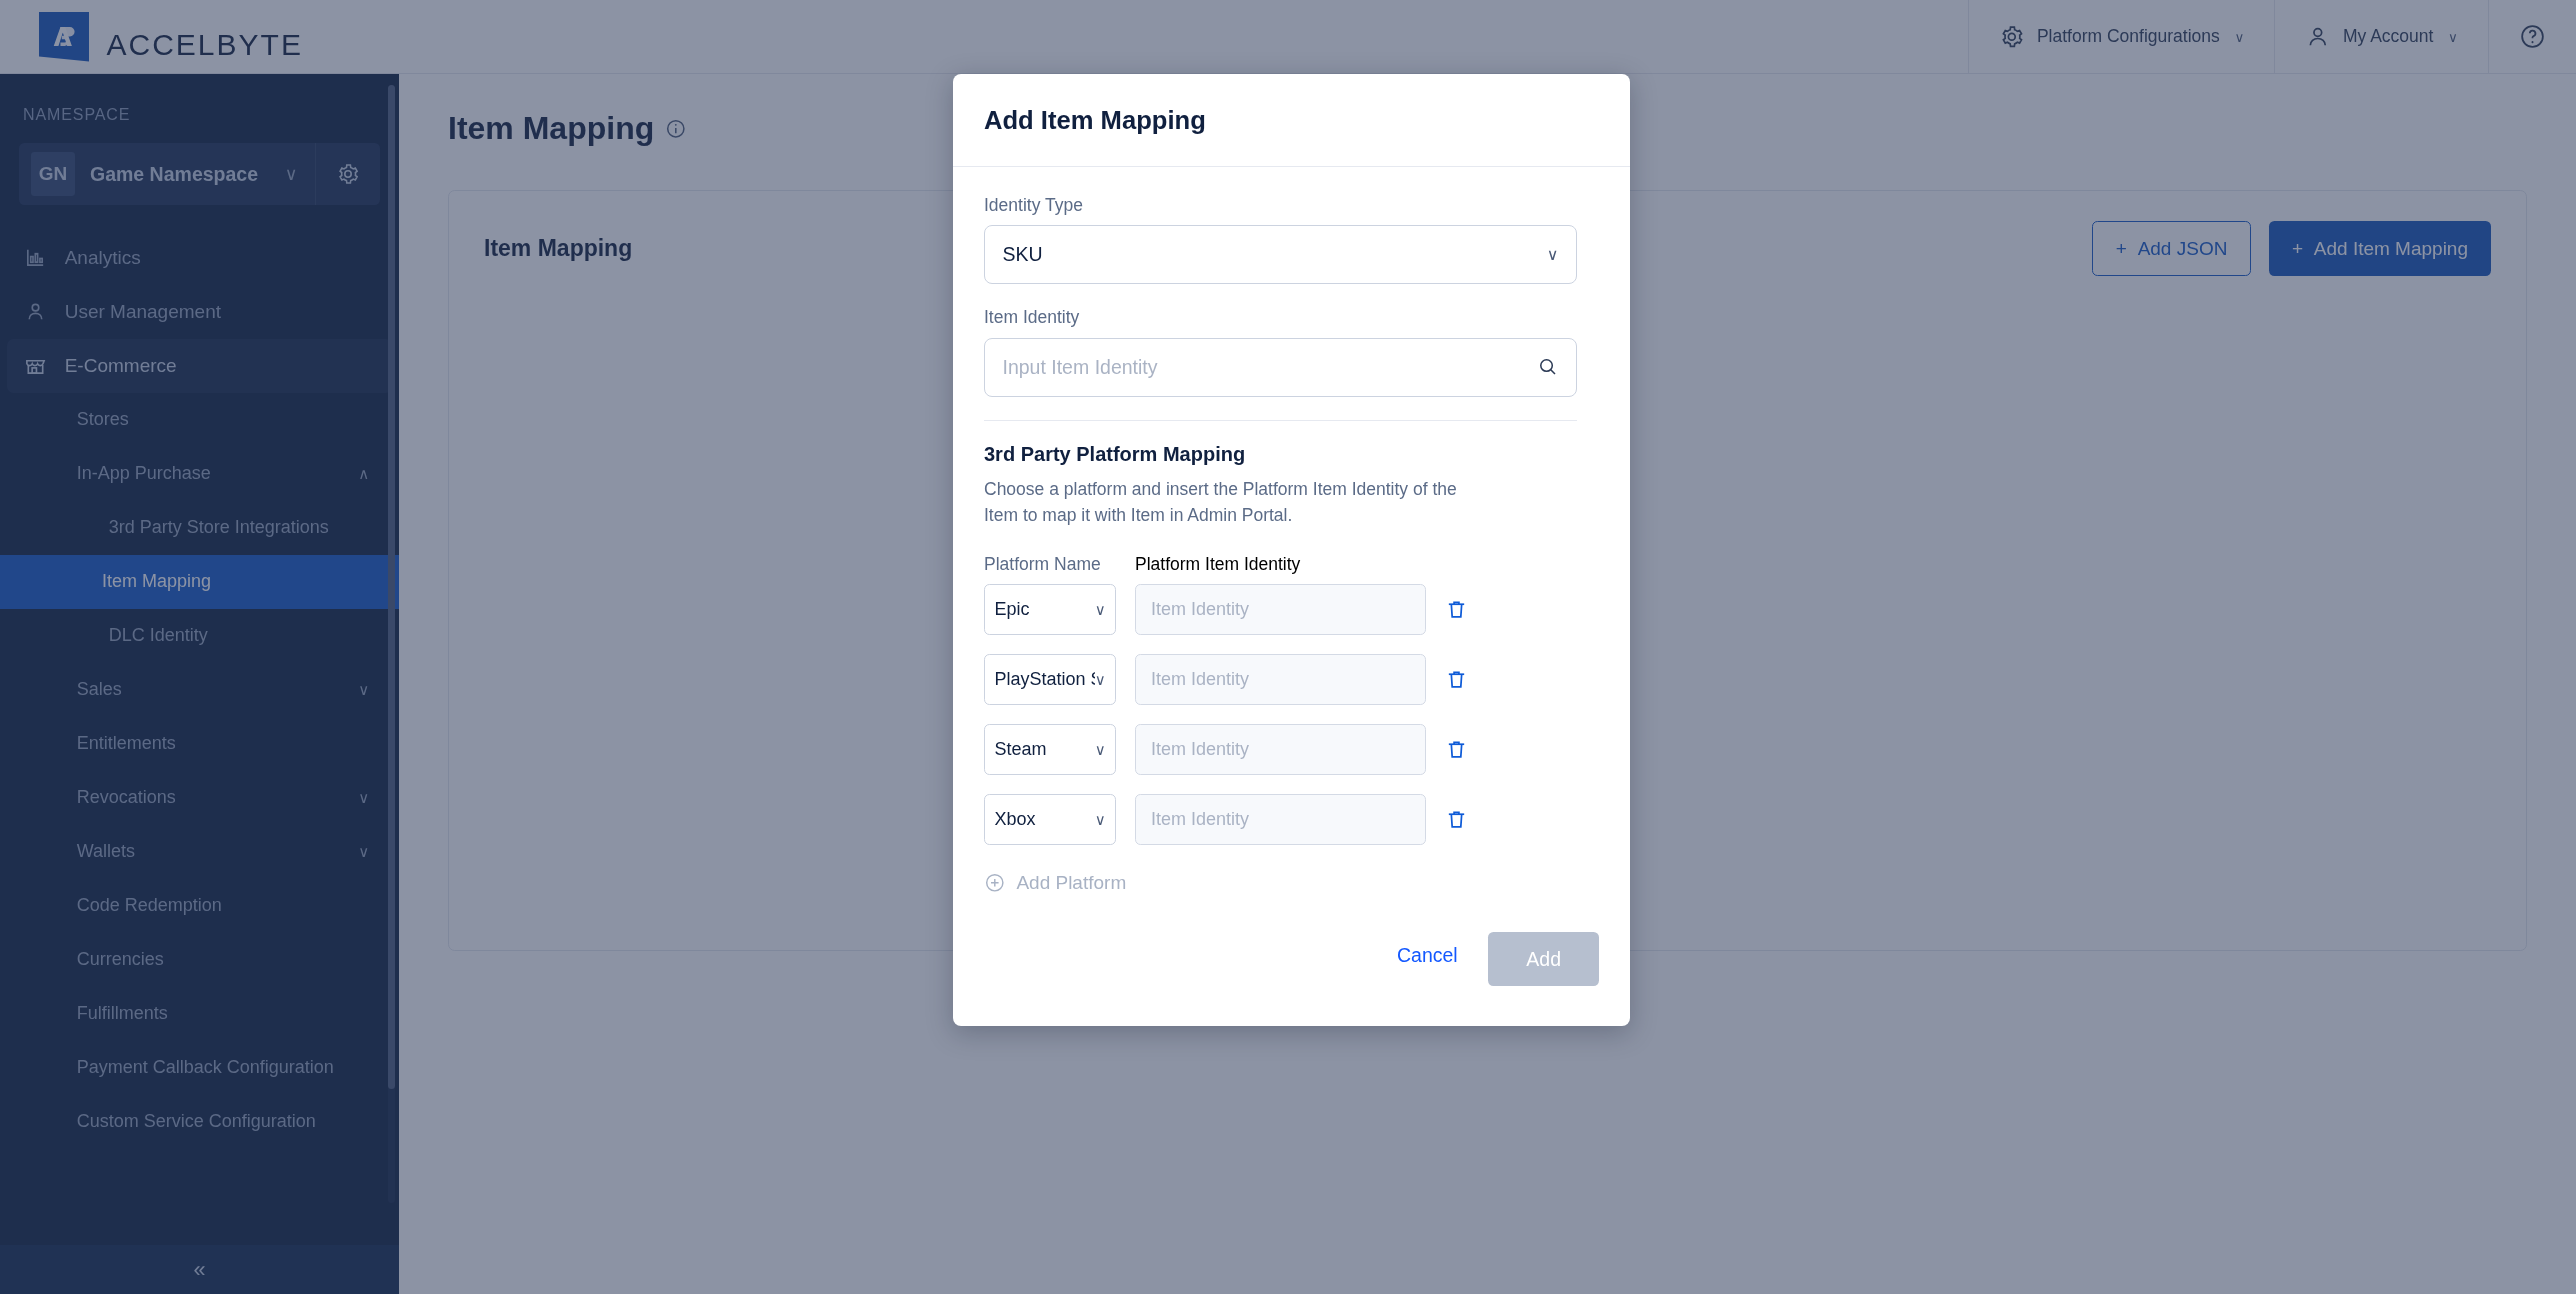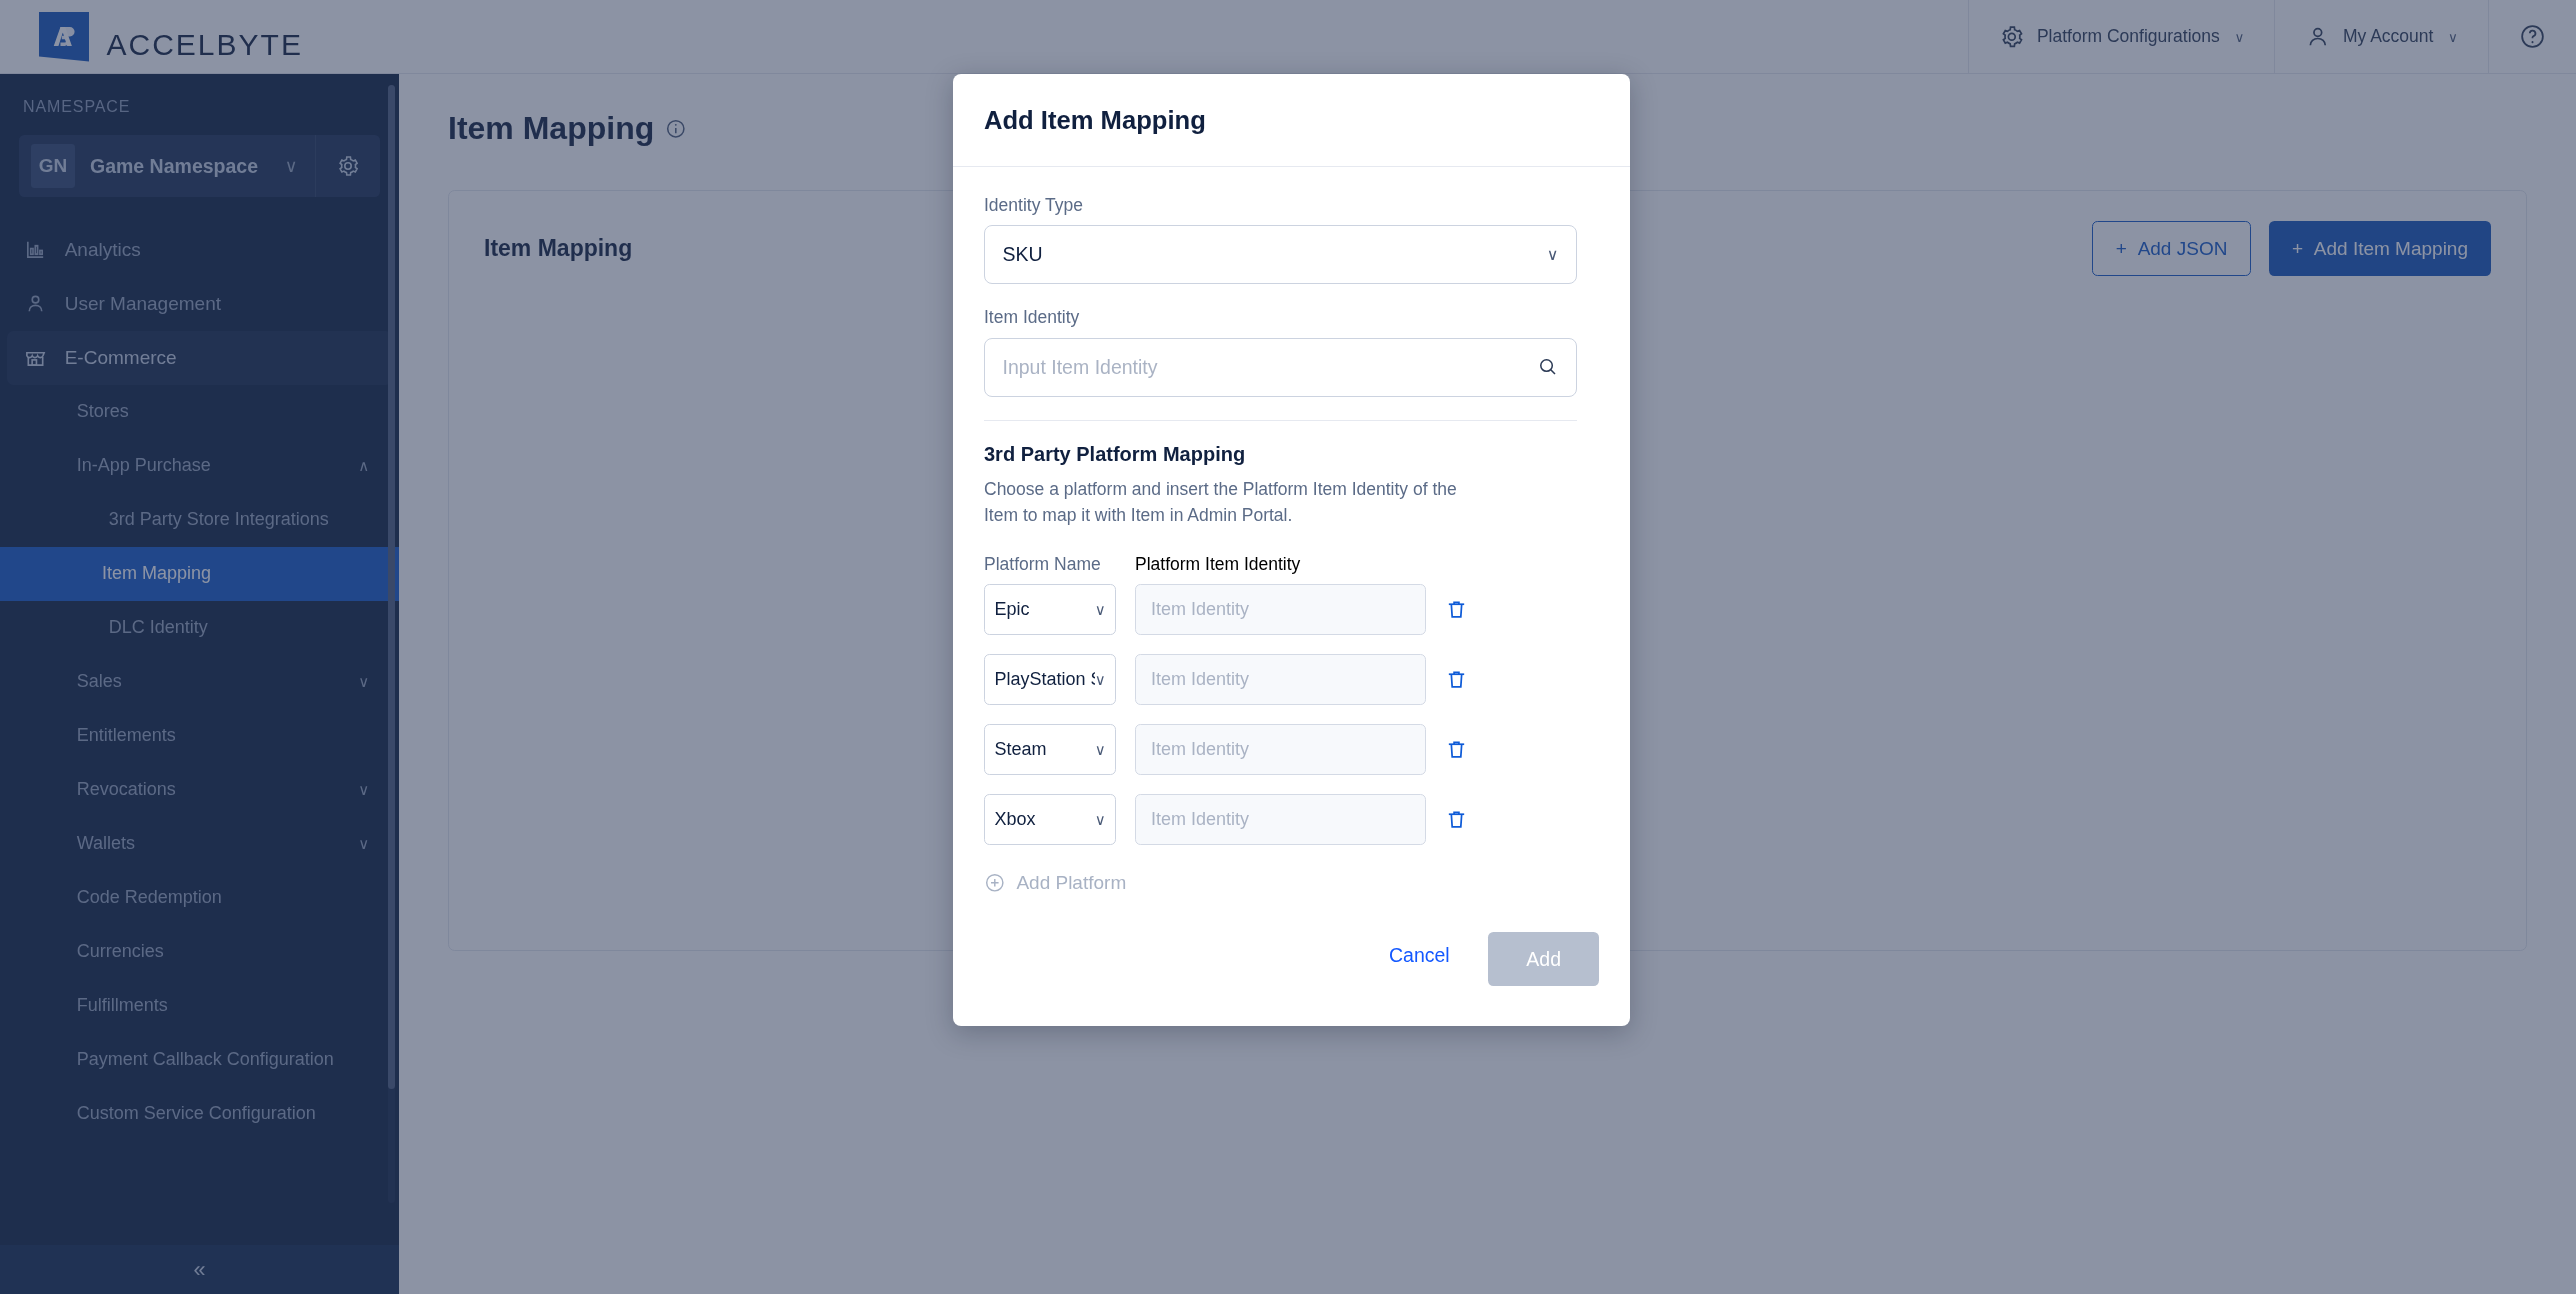--- a/index.html
+++ b/index.html
@@ -67,21 +67,21 @@
 
   
   #sidebar {
     position: absolute; left: 0; top: 74px;
     width: 399px; height: 1221px;
     background: #0c1f3f;
     overflow: hidden;
   }
   #ns-label {
     color: #8a9ab5; font-size: 16px; letter-spacing: 0.9px;
-    padding: 24px 0 0 23px;
+    padding: 32px 0 0 23px;
   }
   #ns-picker {
     margin: 19px 19px 0 19px;
     height: 62px;
     background: #1b3055;
     border-radius: 5.4px;
     display: flex; align-items: stretch;
     overflow: hidden;
   }
   #ns-main {
@@ -260,21 +260,21 @@
   .trash { cursor: pointer; display: flex; align-items: center; }
 
   #add-platform {
     display: inline-flex; align-items: center; gap: 10.8px;
     color: #a8b2c4; font-size: 19px; cursor: pointer;
     margin-top: 8px;
   }
   #modal-footer {
     flex: none; height: 115px;
     display: flex; align-items: center; justify-content: flex-end;
-    gap: 17px; padding: 0 31px 27px 31px;
+    gap: 9px; padding: 0 31px 27px 31px;
   }
   #cancel-btn {
     color: #1358ff; font-size: 19.5px; padding: 0 21.6px; height: 54px;
     display: flex; align-items: center; cursor: pointer; background: none;
     border: none; font-family: inherit;
   }
   #add-btn {
     background: #b6bfcf; color: #ffffff;
     font-size: 19.5px; height: 54px; padding: 0 38px;
     border: none; border-radius: 5.4px; cursor: not-allowed;

